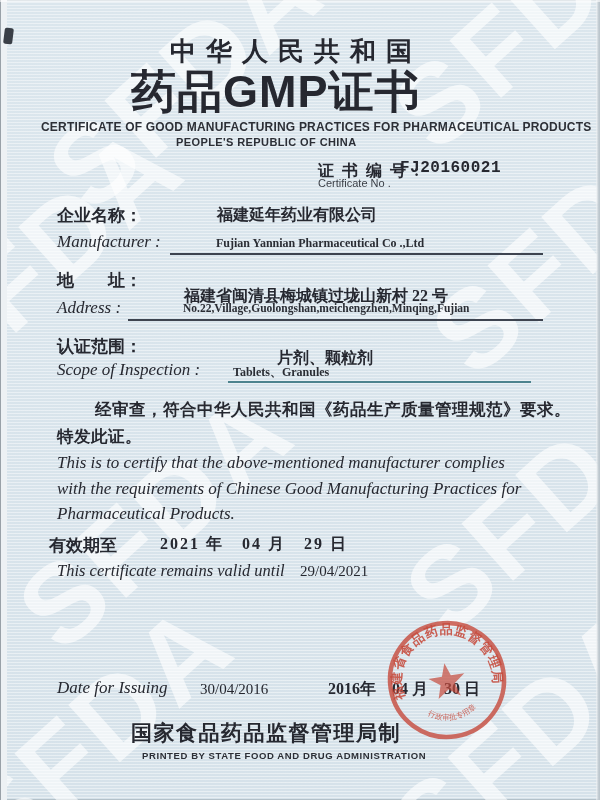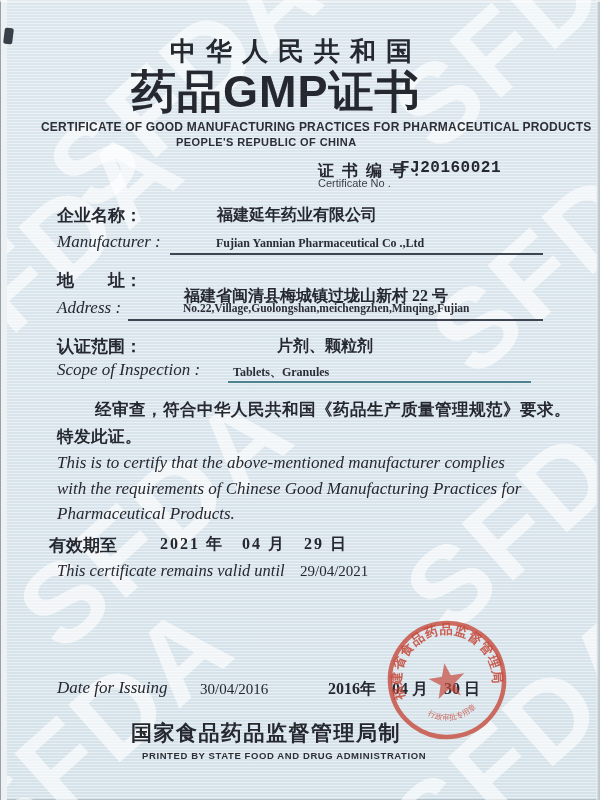--- a/index.html
+++ b/index.html
@@ -84,21 +84,21 @@
     <div class="abs uline" style="left:170px;top:253px;width:373px;"></div>
     <div class="abs uval" style="left:216px;top:236px;">Fujian Yannian Pharmaceutical Co .,Ltd</div>
 
     <div class="abs zh-label" style="left:57px;top:269px;">地　　址：</div>
     <div class="abs zh-value" style="left:184px;top:270px;margin-top:16px;">福建省闽清县梅城镇过垅山新村 22 号</div>
     <div class="abs en-label" style="left:57px;top:298px;">Address :</div>
     <div class="abs uline" style="left:128px;top:319px;width:415px;"></div>
     <div class="abs uval" style="left:183px;top:302px;font-size:11.5px;">No.22,Village,Guolongshan,meichengzhen,Minqing,Fujian</div>
 
     <div class="abs zh-label" style="left:57px;top:335px;">认证范围：</div>
-    <div class="abs zh-value" style="left:277px;top:336px;">片剂、颗粒剂</div>
+    <div class="abs zh-value" style="left:277px;top:348px;">片剂、颗粒剂</div>
     <div class="abs en-label" style="left:57px;top:360px;">Scope of Inspection :</div>
     <div class="abs uline" style="left:228px;top:381px;width:303px;background:#4d838e;"></div>
     <div class="abs uval" style="left:233px;top:364px;">Tablets、Granules</div>
 
     <div class="abs stmt-zh" style="left:95px;top:399px;">经审查，符合中华人民共和国《药品生产质量管理规范》要求。</div>
     <div class="abs stmt-zh" style="left:57px;top:426px;">特发此证。</div>
     <div class="abs stmt-en" style="left:57px;top:450px;width:478px;">This is to certify that the above-mentioned manufacturer complies with the requirements of Chinese Good Manufacturing Practices for Pharmaceutical Products.</div>
 
     <div class="abs zh-label" style="left:49px;top:534px;">有效期至</div>
     <div class="abs zh-value" style="left:160px;top:534px;letter-spacing:2px;">2021 年　04 月　29 日</div>

